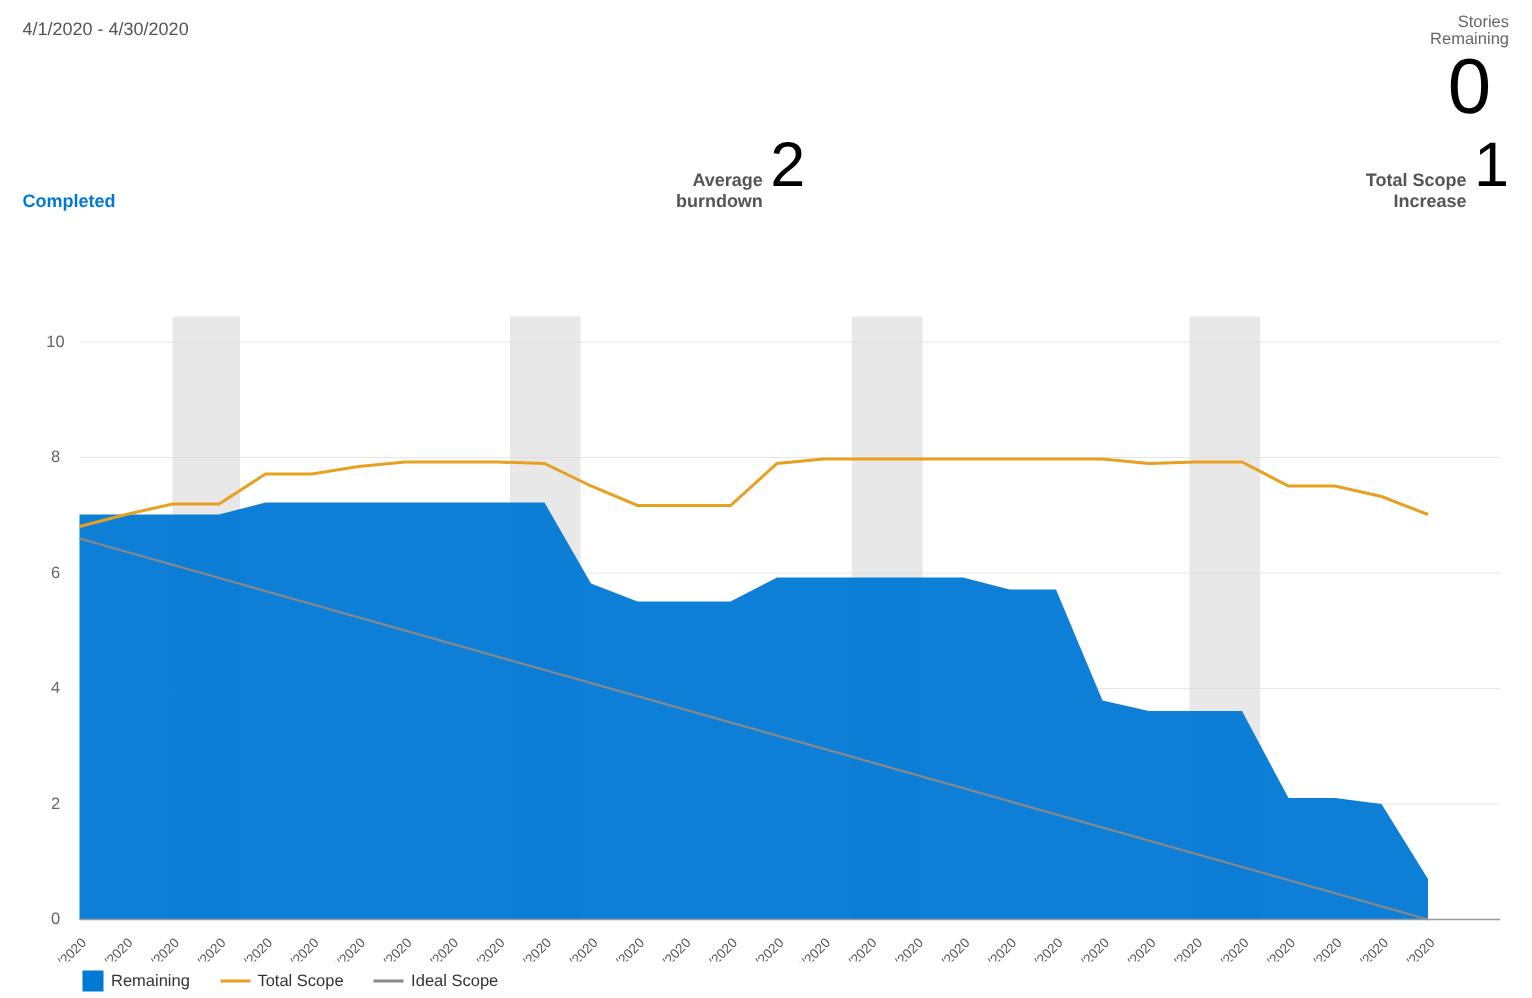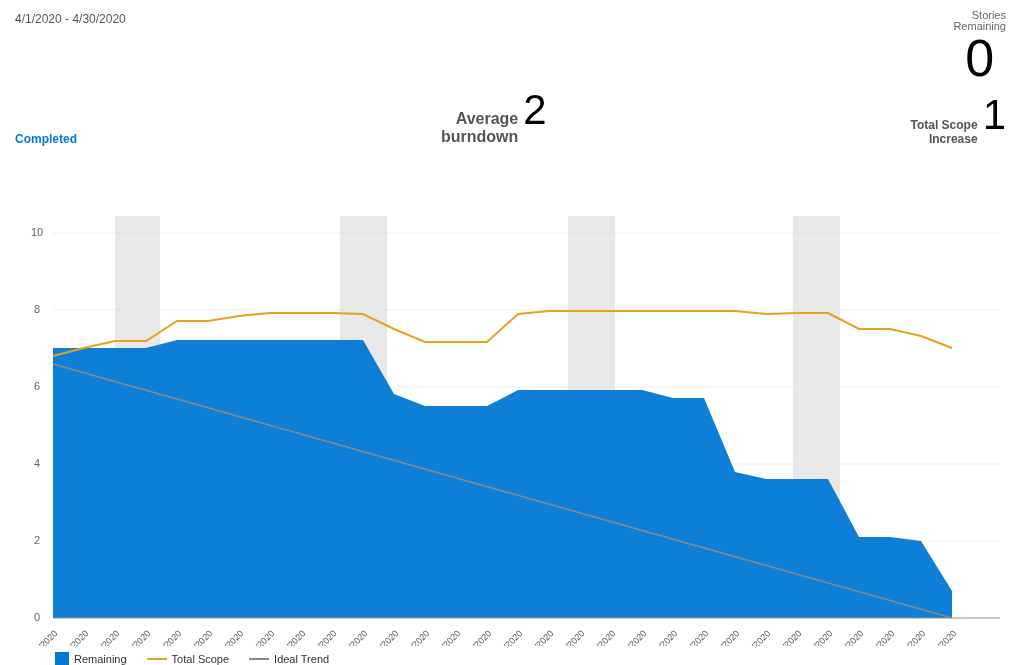--- a/index.html
+++ b/index.html
@@ -67,21 +67,21 @@
     }
     .metric-center {
       text-align: center;
       display: flex;
       flex-direction: row;
       align-items: baseline;
       gap: 5px;
       justify-content: center;
     }
     .metric-center .metric-label {
-      font-size: 16px;
+      font-size: 12px;
       color: #555;
       text-align: right;
     }
     .total-scope {
       text-align: right;
       display: flex;
       flex-direction: row;
       align-items: baseline;
       gap: 5px;
       justify-content: flex-end;
@@ -290,16 +290,16 @@
     <div class="legend-item">
       <div class="legend-box" style="background:#0078d4;"></div>
       <span>Remaining</span>
     </div>
     <div class="legend-item">
       <div class="legend-line" style="background:#e8a020;"></div>
       <span>Total Scope</span>
     </div>
     <div class="legend-item">
       <div class="legend-line" style="background:#888888;"></div>
-      <span>Ideal Trend</span>
+      <span>Ideal Scope</span>
     </div>
   </div>
 </div>
 
 </body></html>

